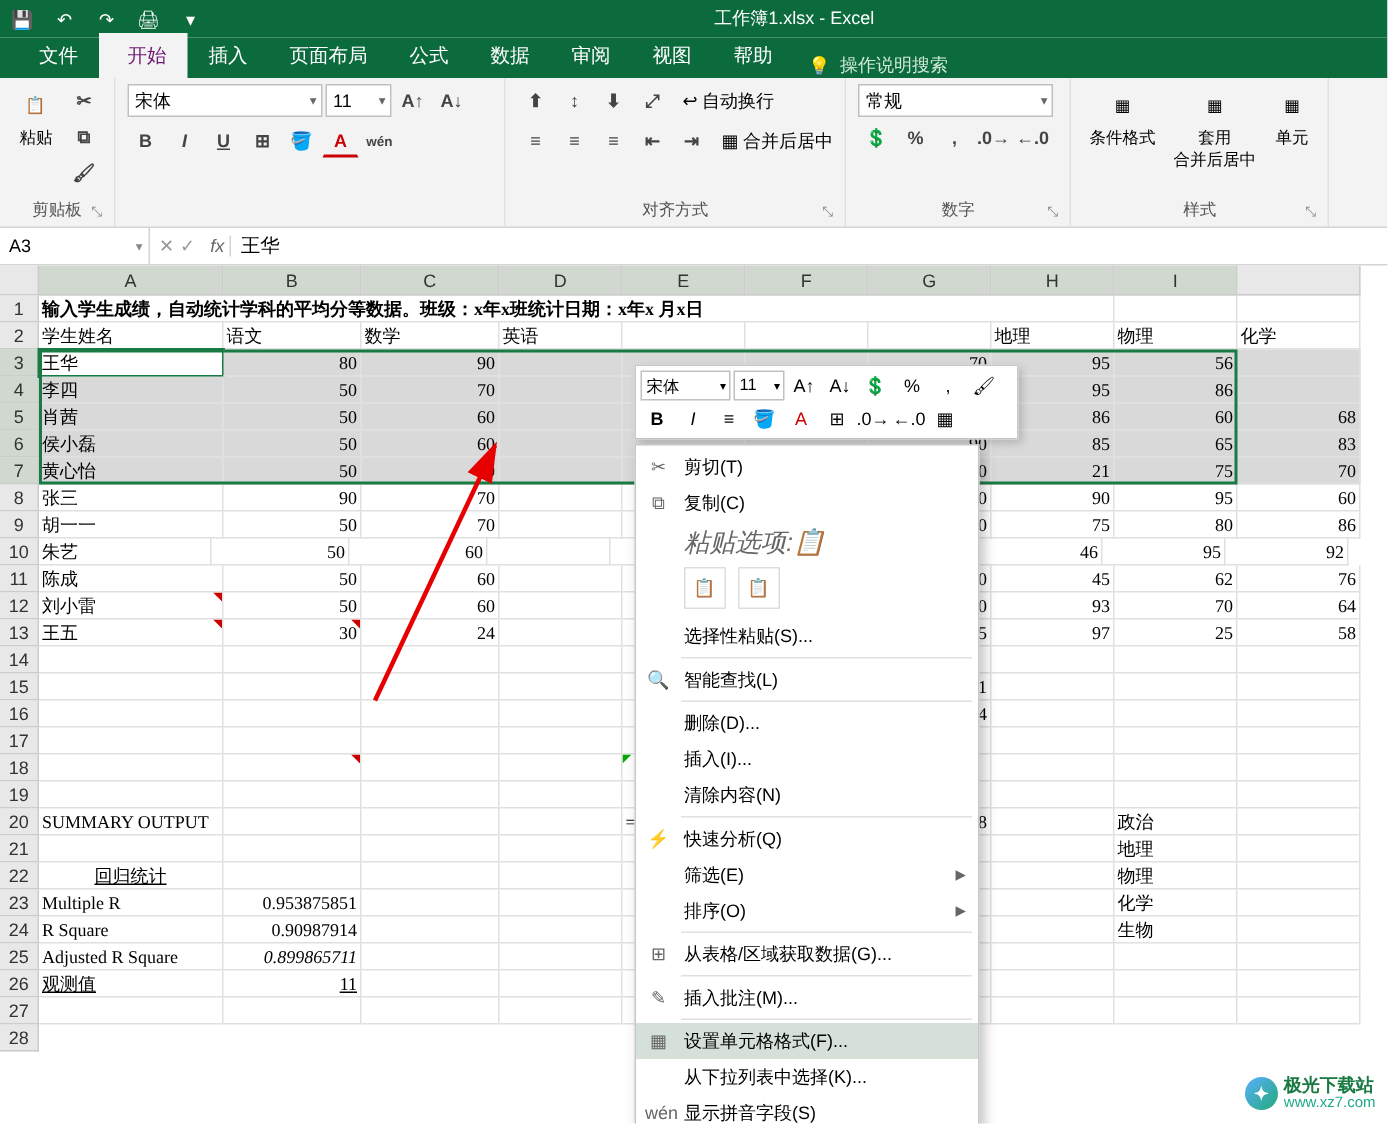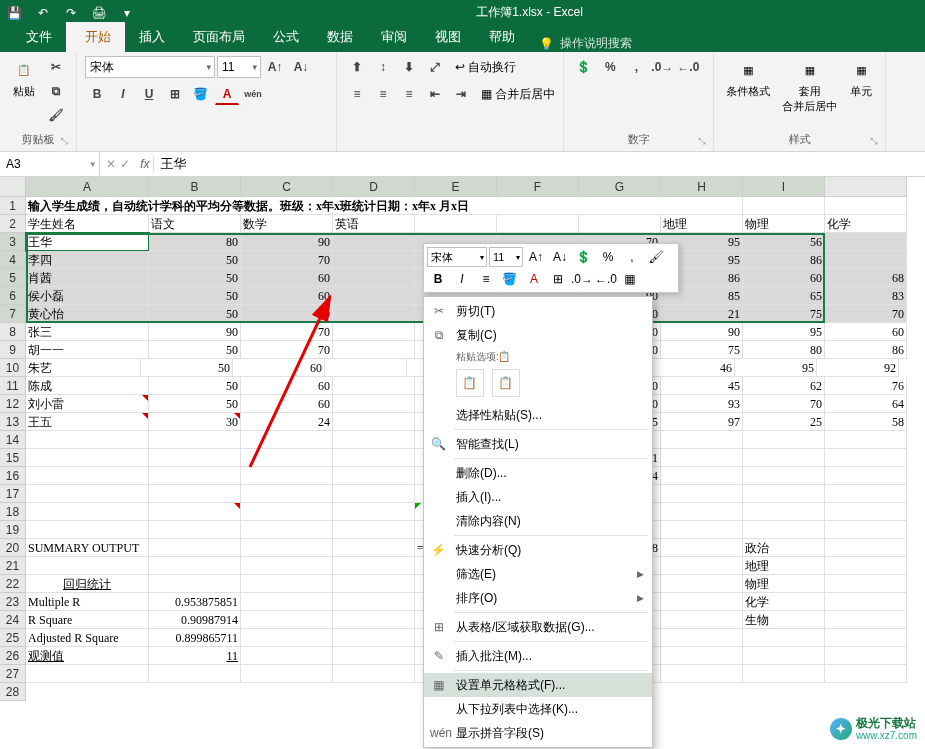--- a/index.html
+++ b/index.html
@@ -7,21 +7,21 @@
 
 
 .titlebar { background: #0c6b3d; height: 25px; display: flex; align-items: center; padding: 0 4px; color: #fff; }
 .qat { display: flex; gap: 6px; align-items: center; }
 .qat-btn { width: 22px; height: 20px; display: flex; align-items: center; justify-content: center; cursor: pointer; }
 .title-center { flex: 1; text-align: center; font-size: 12px; }
 
 
 .ribbon-tabs { background: #0c6b3d; height: 27px; display: flex; align-items: flex-end; padding-left: 12px; }
 .rtab { padding: 6px 14px; color: #fff; font-size: 13px; cursor: pointer; }
-.rtab.active { background: #f3f3f3; color: #a16207; padding-left: 19px; }
+.rtab.active { background: #f3f3f3; color: #701a75; padding-left: 19px; }
 .tell-me { display: flex; align-items: center; color: #cfe7d9; margin-left: 10px; gap: 6px; }
 
 
 .ribbon { background: #f3f3f3; border-bottom: 1px solid #d4d4d4; height: 100px; display: flex; }
 .group { border-right: 1px solid #e1e1e1; padding: 4px 8px 2px; display: flex; flex-direction: column; justify-content: space-between; }
 .group-body { display: flex; gap: 4px; align-items: flex-start; }
 .group-label { text-align: center; font-size: 11px; color: #555; padding: 2px 0; position: relative; }
 .group-label::after { content: "⤡"; position: absolute; right: 0; bottom: 2px; font-size: 9px; color: #888; }
 .big-btn { display: flex; flex-direction: column; align-items: center; gap: 2px; padding: 2px 4px; font-size: 11px; cursor: pointer; }
 .big-btn .ic { width: 24px; height: 24px; display: flex; align-items: center; justify-content: center; }
@@ -70,21 +70,21 @@
 .mt-sel::after { content: "▾"; position: absolute; right: 2px; font-size: 8px; }
 .mt-btn { width: 22px; height: 20px; display: flex; align-items: center; justify-content: center; font-size: 12px; cursor: pointer; }
 
 
 .ctx-menu { position: absolute; background: #fff; border: 1px solid #c6c6c6; box-shadow: 3px 3px 8px rgba(0,0,0,0.25); width: 230px; padding: 2px 0; font-size: 12px; }
 .ctx-item { display: flex; align-items: center; padding: 4px 8px 4px 32px; position: relative; cursor: pointer; height: 24px; }
 .ctx-item:hover, .ctx-item.hover { background: #d5e1d8; }
 .ctx-item .ic { position: absolute; left: 6px; width: 18px; text-align: center; color: #666; }
 .ctx-item .arrow { margin-left: auto; font-size: 9px; color: #666; }
 .ctx-sep { height: 1px; background: #e0e0e0; margin: 2px 4px 2px 30px; }
-.ctx-label { padding: 3px 8px 3px 32px; color: #666; font-size: 10px; }
+.ctx-label { padding: 3px 8px 3px 32px; color: #666; font-size: 17px; font-style: italic; }
 .paste-opts { display: flex; gap: 8px; padding: 2px 8px 6px 32px; }
 .paste-opt { width: 28px; height: 28px; border: 1px solid #ddd; display: flex; align-items: center; justify-content: center; cursor: pointer; }
 
 
 .arrow-red { position: absolute; pointer-events: none; }
 
 
 .wm { position: absolute; right: 8px; bottom: 8px; display: flex; align-items: center; gap: 4px; font-size: 12px; }
 .wm-ic { width: 22px; height: 22px; border-radius: 50%; background: linear-gradient(135deg,#5ab0ff,#2a7); display: flex; align-items: center; justify-content: center; color: #fff; font-weight: bold; }
 .wm-txt { display: flex; flex-direction: column; line-height: 1.1; }
@@ -174,24 +174,26 @@
         <span class="small-btn">≡</span>
         <span class="small-btn">≡</span>
         <span class="small-btn">⇤</span>
         <span class="small-btn">⇥</span>
         <div style="display:flex;align-items:center;gap:3px;margin-left:6px">
           <span>▦</span>
           <span>合并后居中</span>
         </div>
       </div>
     </div>
+    <div class="group-label">对齐方式</div>
   </div>
 
   <div class="group" style="min-width:150px">
     <div class="group-body" style="flex-direction:column;gap:3px">
+      <div class="font-sel" style="width:130px">常规</div>
       <div class="row-flex">
         <span class="small-btn">💲</span>
         <span class="small-btn">%</span>
         <span class="small-btn">,</span>
         <span class="small-btn">.0→</span>
         <span class="small-btn">←.0</span>
       </div>
     </div>
     <div class="group-label">数字</div>
   </div>
@@ -547,21 +549,21 @@
         <div class="cell" style="width: 82px;"></div>
         <div class="cell" style="width: 82px;"></div>
         <div class="cell" style="width: 82px;"></div>
         <div class="cell" style="width: 82px;"></div>
         <div class="cell" style="width: 82px;"></div>
         <div class="cell" style="width: 82px;">生物</div>
         <div class="cell" style="width: 82px;"></div>
       </div>
       <div class="cell-row">
         <div class="cell" style="width: 123px;">Adjusted R Square</div>
-        <div class="cell r" style="width: 92px;">0.899865711</div>
+        <div class="cell r" style="width: 92px; font-style: italic;">0.899865711</div>
         <div class="cell" style="width: 92px;"></div>
         <div class="cell" style="width: 82px;"></div>
         <div class="cell" style="width: 82px;"></div>
         <div class="cell" style="width: 82px;"></div>
         <div class="cell" style="width: 82px;"></div>
         <div class="cell" style="width: 82px;"></div>
         <div class="cell" style="width: 82px;"></div>
         <div class="cell" style="width: 82px;"></div>
       </div>
       <div class="cell-row">

